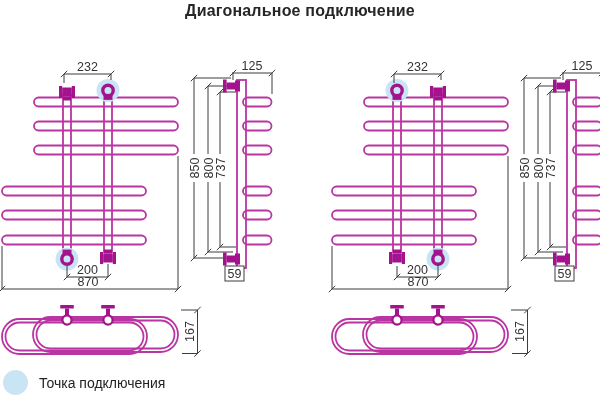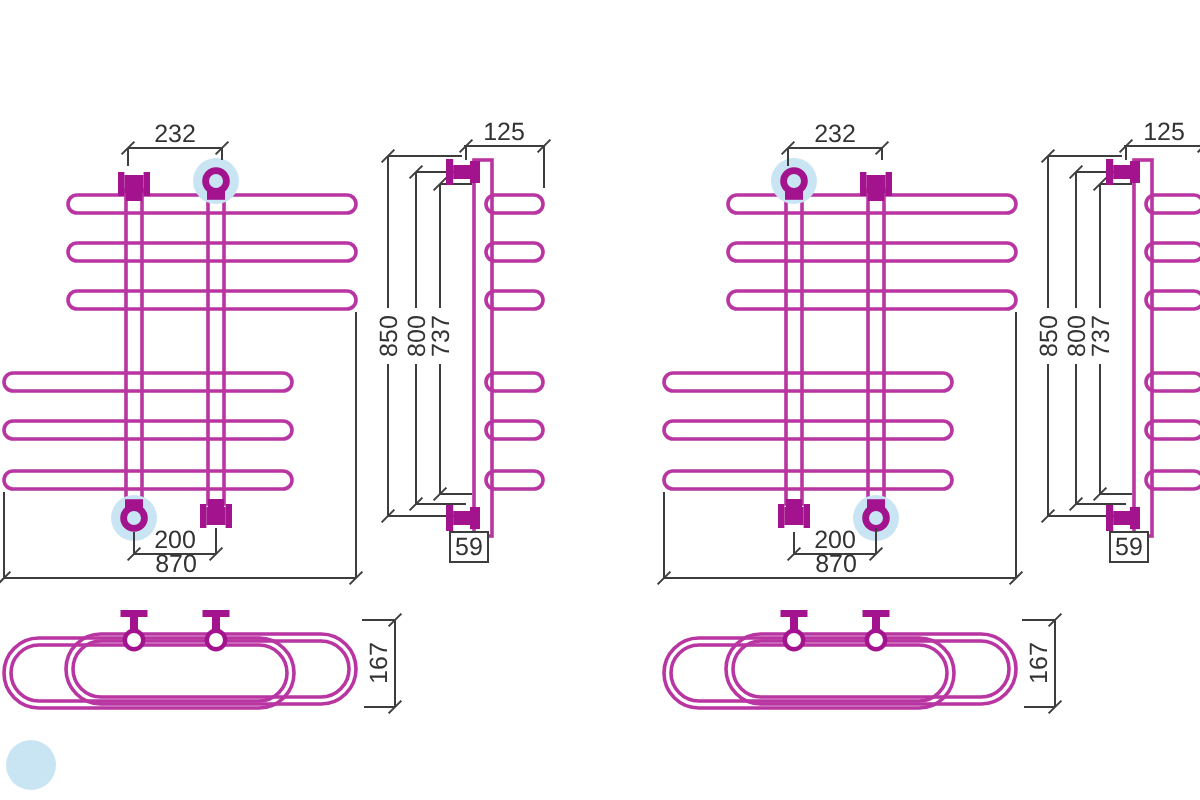--- a/index.html
+++ b/index.html
@@ -18,20 +18,21 @@
   .d{stroke:#3d3d3d;stroke-width:1;fill:none;}
   .halo{fill:#c9e5f4;}
   .wbox{fill:#fff;stroke:#3d3d3d;stroke-width:1;}
   .wb{fill:#fff;stroke:none;}
   text.dim{font-size:12.5px;fill:#333;}
 </style>
 </head>
 <body>
 
 <div class="canvas">
+  <div class="title">Диагональное подключение</div>
 
   <svg width="600" height="400" viewBox="0 0 600 400">
     <defs>
       <path id="tk" class="d" d="M-3.2 3.2 L3.2 -3.2"></path>
 
       <g id="valveF">
         <rect class="mf" x="-8" y="-6" width="3.2" height="12"></rect>
         <rect class="mf" x="4.8" y="-6" width="3.2" height="12"></rect>
         <rect class="mf" x="-4.8" y="-4.5" width="9.6" height="9"></rect>
         <rect class="mf" x="-4" y="4.5" width="8" height="4"></rect>
@@ -162,14 +163,15 @@
       <text class="dim" x="198.5" y="168" text-anchor="middle" transform="rotate(-90 198.5 168)">850</text>
       <text class="dim" x="212.5" y="168" text-anchor="middle" transform="rotate(-90 212.5 168)">800</text>
       <text class="dim" x="224.5" y="168" text-anchor="middle" transform="rotate(-90 224.5 168)">737</text>
       <text class="dim" x="234.5" y="277.5" text-anchor="middle">59</text>
       <text class="dim" x="193.5" y="331.5" text-anchor="middle" transform="rotate(-90 193.5 331.5)">167</text>
     </g>
   </svg>
 
   <div class="legend">
     <span class="legend-dot"></span>
+    <span class="legend-label">Точка подключения</span>
   </div>
 </div>
 
 </body></html>

